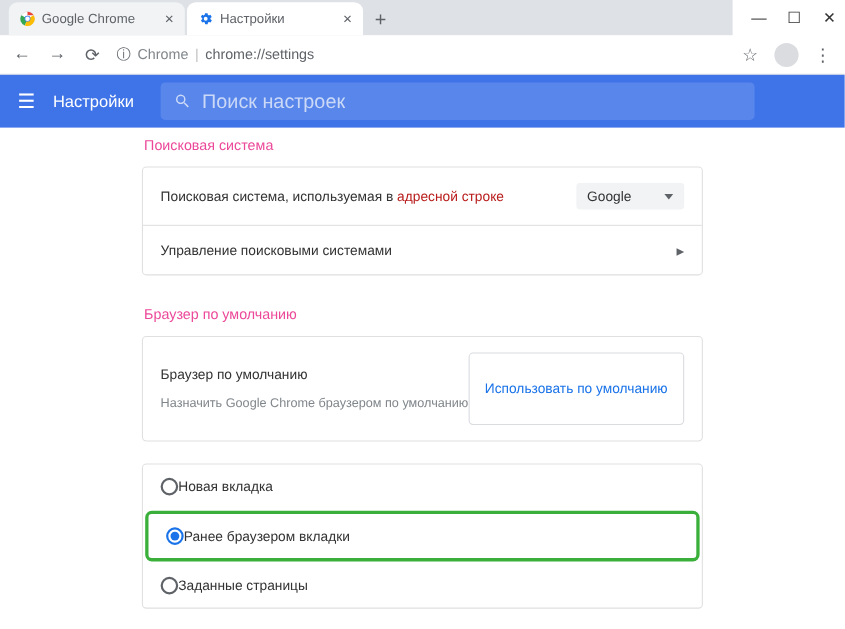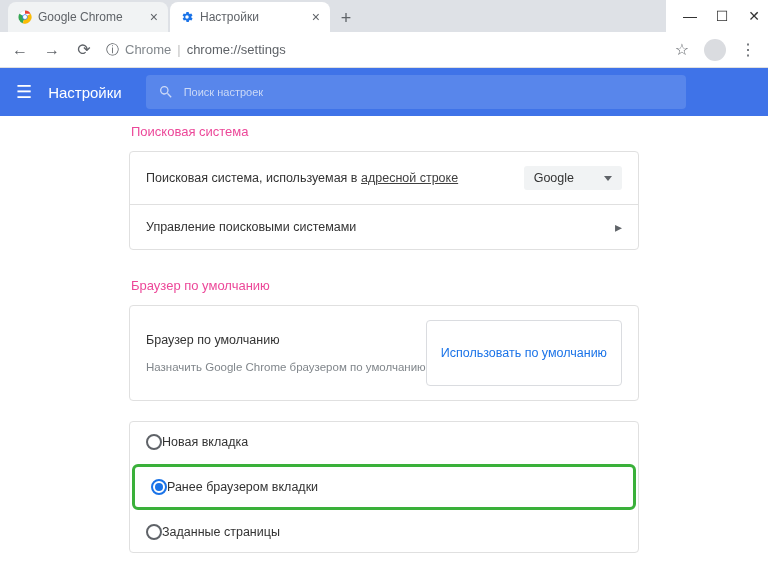--- a/index.html
+++ b/index.html
@@ -19,32 +19,32 @@
 .nav-icon { color: #5f6368; font-size: 16px; width: 20px; text-align: center; cursor: pointer; }
 .url-box { flex: 1; display: flex; align-items: center; gap: 6px; font-size: 13px; color: #5f6368; }
 .url-scheme { color: #80868b; }
 .url-sep { color: #c0c0c0; }
 .profile-circle { width: 22px; height: 22px; border-radius: 50%; background: #dadce0; }
 
 .hdr-blue { height: 48px; background: #3f73e8; display: flex; align-items: center; padding: 0 16px; color: #fff; }
 .burger { margin-right: 16px; font-size: 18px; }
 .hdr-title { font-size: 15px; font-weight: 500; margin-right: 24px; }
 .search-field { flex: 1; max-width: 540px; height: 34px; background: #5886eb; border-radius: 4px; display: flex; align-items: center; padding: 0 12px; gap: 10px; }
-.search-field input { flex: 1; background: transparent; border: none; outline: none; color: #fff; font-size: 11px; }
+.search-field input { flex: 1; background: transparent; border: none; outline: none; color: #fff; font-size: 18px; }
 .search-field input::placeholder { color: #cbd9f7; }
 
 .content { padding: 0 0 20px 0; background: #fff; height: calc(572px - 32px - 36px - 48px); overflow-y: auto; }
 .inner { margin: 0 auto; width: 510px; }
 
 .sect-title { font-size: 13px; color: #ec4899; margin: 8px 0 12px 2px; }
 
 .card { border: 1px solid #e0e0e0; border-radius: 4px; background: #fff; }
 .card-row { padding: 14px 16px; display: flex; align-items: center; justify-content: space-between; font-size: 12.5px; color: #333; border-bottom: 1px solid #e0e0e0; }
 .card-row:last-child { border-bottom: none; }
-.link { color: #404040; text-decoration: underline; }
+.link { color: #b91c1c; }
 .dropdown { display: flex; align-items: center; gap: 30px; padding: 5px 10px; background: #f1f3f4; border-radius: 3px; font-size: 12.5px; color: #333; }
 .chev-r { color: #5f6368; font-size: 14px; }
 .subtext { font-size: 11.5px; color: #80868b; margin-top: 14px; }
 .btn-outline { border: 1px solid #dadce0; padding: 25px 14px; border-radius: 4px; color: #1a73e8; font-size: 12.5px; background: #fff; cursor: pointer; }
 
 .radio-card { border: 1px solid #e0e0e0; border-radius: 4px; }
 .radio-row { display: flex; align-items: center; gap: 0; padding: 12px 16px; font-size: 12.5px; color: #333; }
 .radio-row.highlight { border: 3px solid #3ab03a; border-radius: 6px; margin: 2px; }
 .radio-off { width: 16px; height: 16px; border: 2px solid #5f6368; border-radius: 50%; flex-shrink: 0; }
 .radio-on { width: 16px; height: 16px; border: 2px solid #1a73e8; border-radius: 50%; display: flex; align-items: center; justify-content: center; flex-shrink: 0; }

